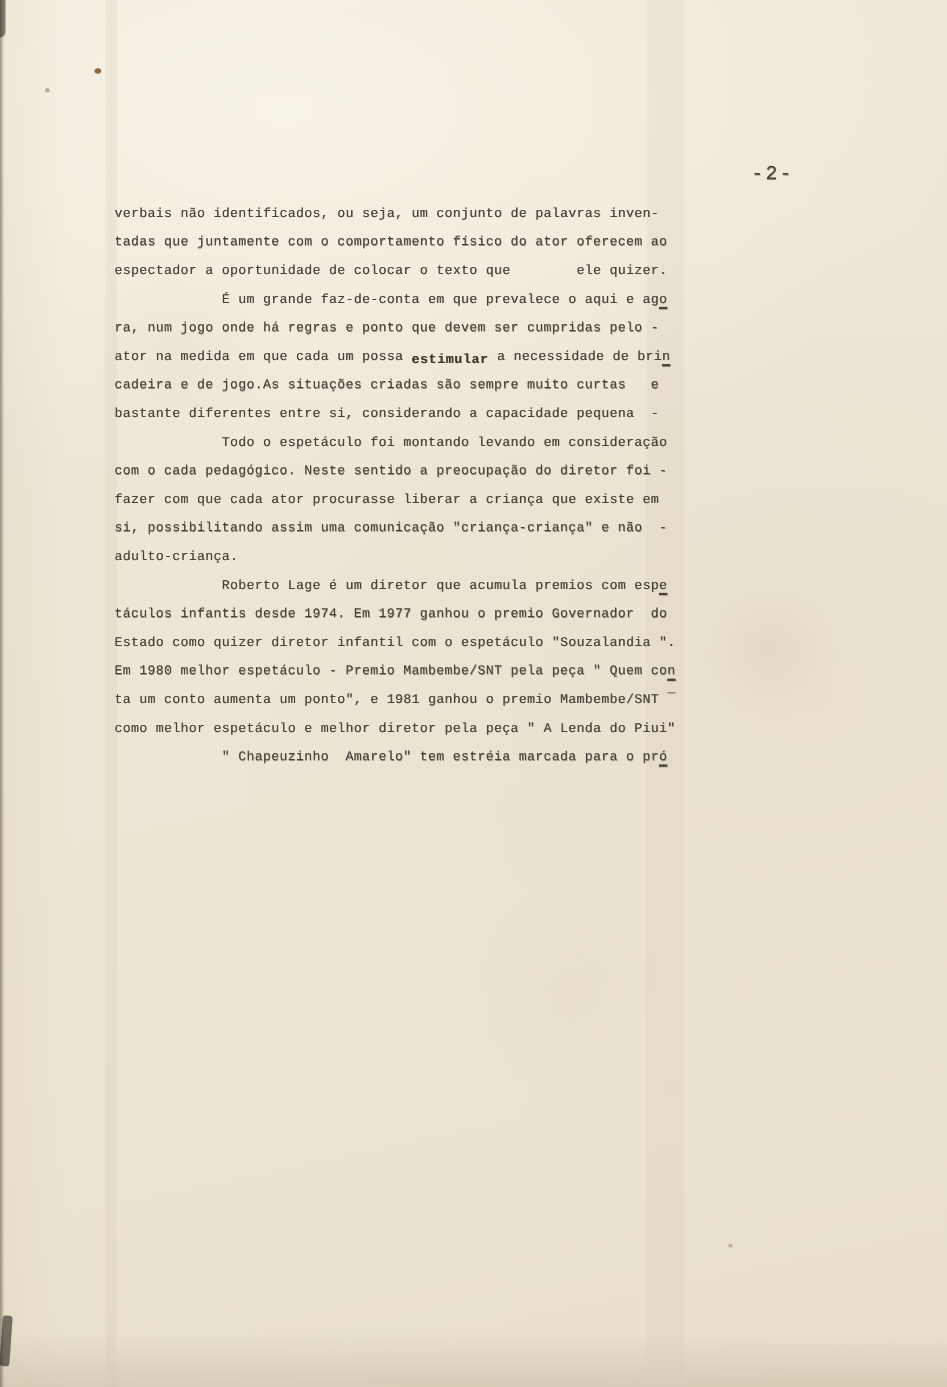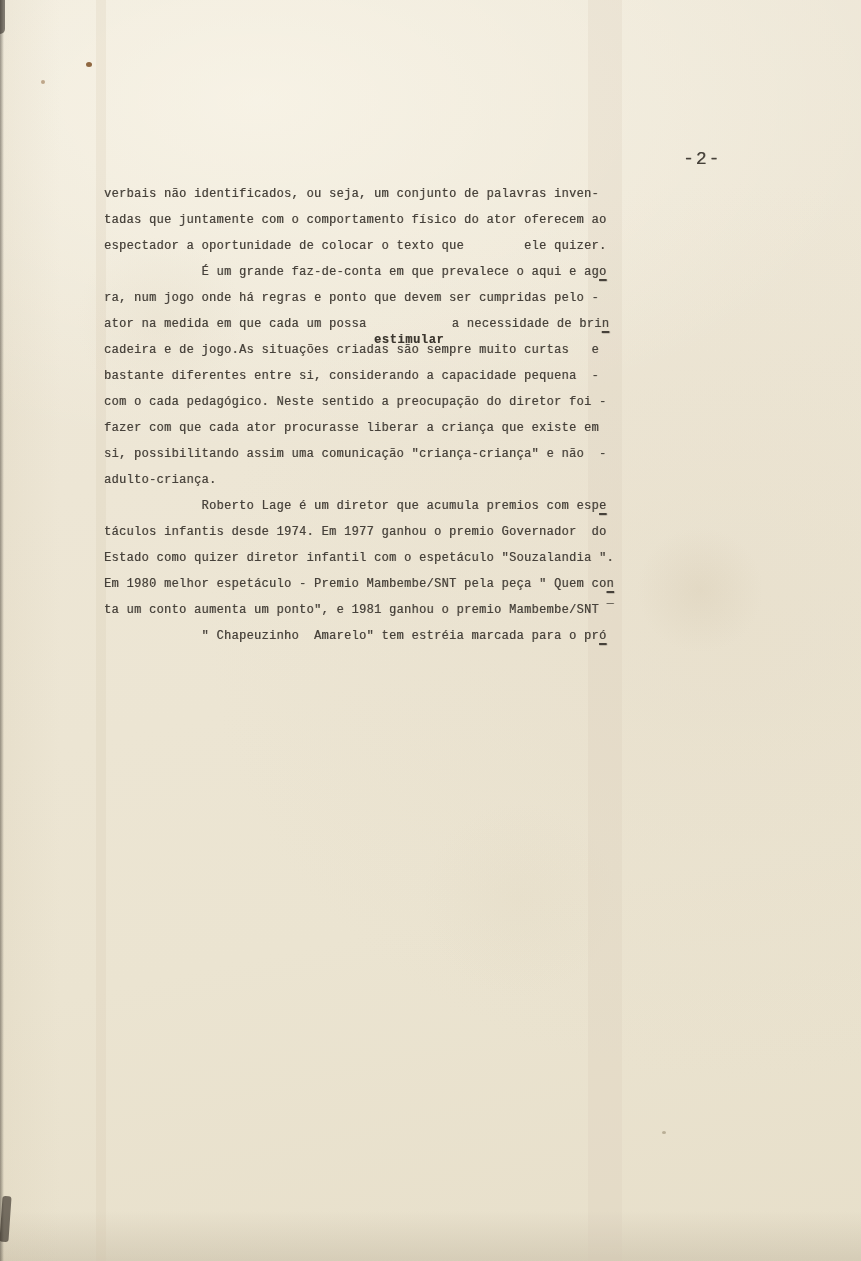--- a/index.html
+++ b/index.html
@@ -70,21 +70,21 @@
     text-shadow: 0.4px 0.4px 0.5px rgba(62,56,47,0.5);
   }
   .line span.u {
     text-decoration: underline;
     text-underline-offset: 4px;
     text-decoration-thickness: 1.5px;
   }
   .line span.ins {
     font-weight: bold;
     position: relative;
-    top: 16px;
+    top: 3px;
     color: #3b362e;
     letter-spacing: 0.6px;
   }
 </style>
 </head>
 <body>
 
 <div class="page">
   <div class="texture"></div>
   <div class="streak s1"></div>
@@ -100,24 +100,26 @@
 
   <div class="text-block">
       <div class="line"><span>verbais não identificados, ou seja, um conjunto de palavras inven-</span></div>
       <div class="line"><span>tadas que juntamente com o comportamento físico do ator oferecem ao</span></div>
       <div class="line"><span>espectador a oportunidade de colocar o texto que        ele quizer.</span></div>
       <div class="line"><span>             É um grande faz-de-conta em que prevalece o aqui e ag</span><span class="u">o</span></div>
       <div class="line"><span>ra, num jogo onde há regras e ponto que devem ser cumpridas pelo -</span></div>
       <div class="line"><span>ator na medida em que cada um possa </span><span class="ins">estimular</span><span> a necessidade de bri</span><span class="u">n</span></div>
       <div class="line"><span>cadeira e de jogo.As situações criadas são sempre muito curtas   e</span></div>
       <div class="line"><span>bastante diferentes entre si, considerando a capacidade pequena  -</span></div>
+      <div class="line"><span>             Todo o espetáculo foi montando levando em consideração</span></div>
       <div class="line"><span>com o cada pedagógico. Neste sentido a preocupação do diretor foi -</span></div>
       <div class="line"><span>fazer com que cada ator procurasse liberar a criança que existe em</span></div>
       <div class="line"><span>si, possibilitando assim uma comunicação "criança-criança" e não  -</span></div>
       <div class="line"><span>adulto-criança.</span></div>
       <div class="line"><span>             Roberto Lage é um diretor que acumula premios com esp</span><span class="u">e</span></div>
       <div class="line"><span>táculos infantis desde 1974. Em 1977 ganhou o premio Governador  do</span></div>
       <div class="line"><span>Estado como quizer diretor infantil com o espetáculo "Souzalandia ".</span></div>
       <div class="line"><span>Em 1980 melhor espetáculo - Premio Mambembe/SNT pela peça " Quem co</span><span class="u">n</span></div>
       <div class="line"><span>ta um conto aumenta um ponto", e 1981 ganhou o premio Mambembe/SNT ¯</span></div>
+      <div class="line"><span>como melhor espetáculo e melhor diretor pela peça " A Lenda do Piui"</span></div>
       <div class="line"><span>             " Chapeuzinho  Amarelo" tem estréia marcada para o pr</span><span class="u">ó</span></div>
     </div>
 </div>
 
 </body></html>

